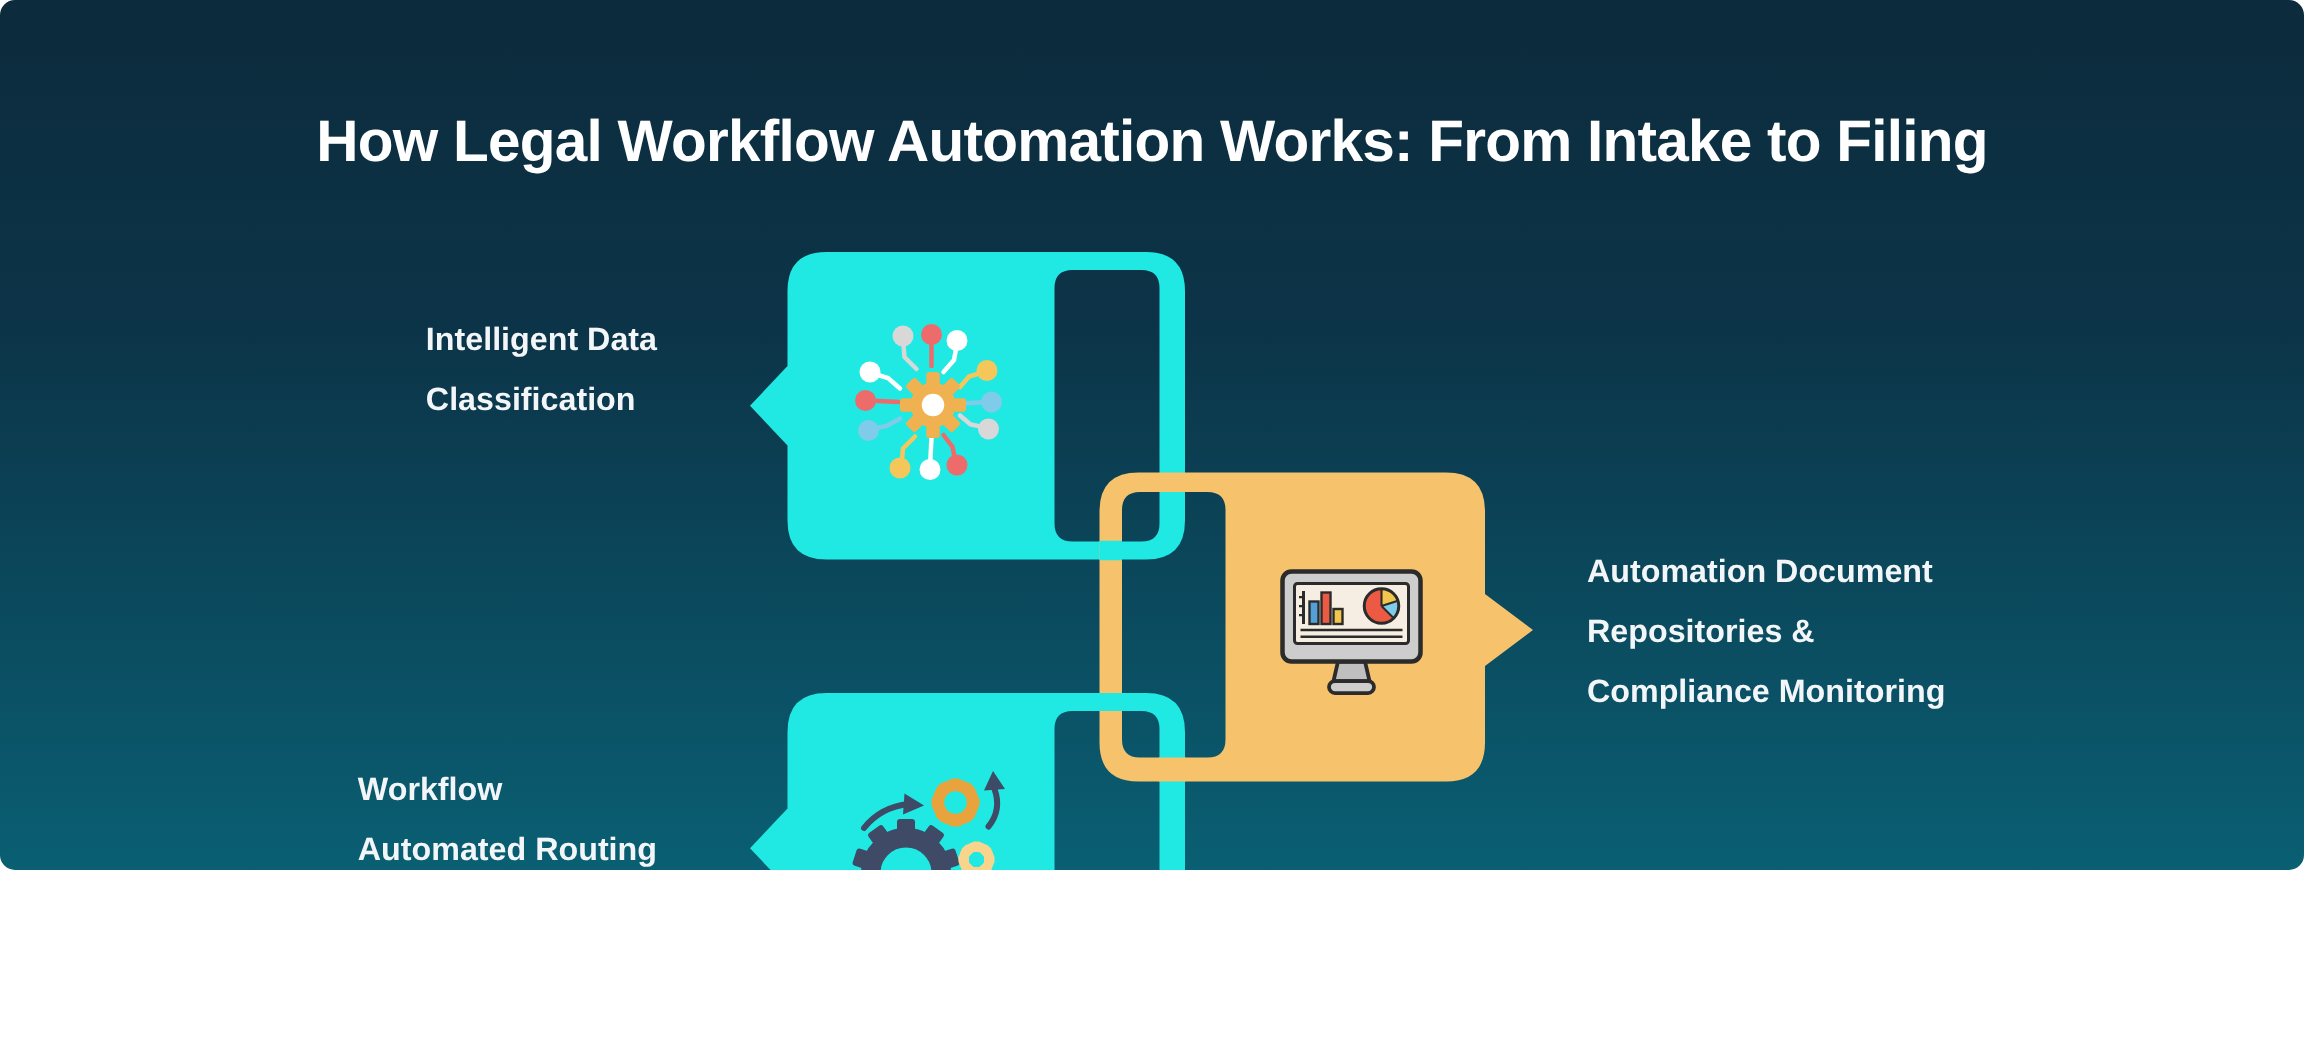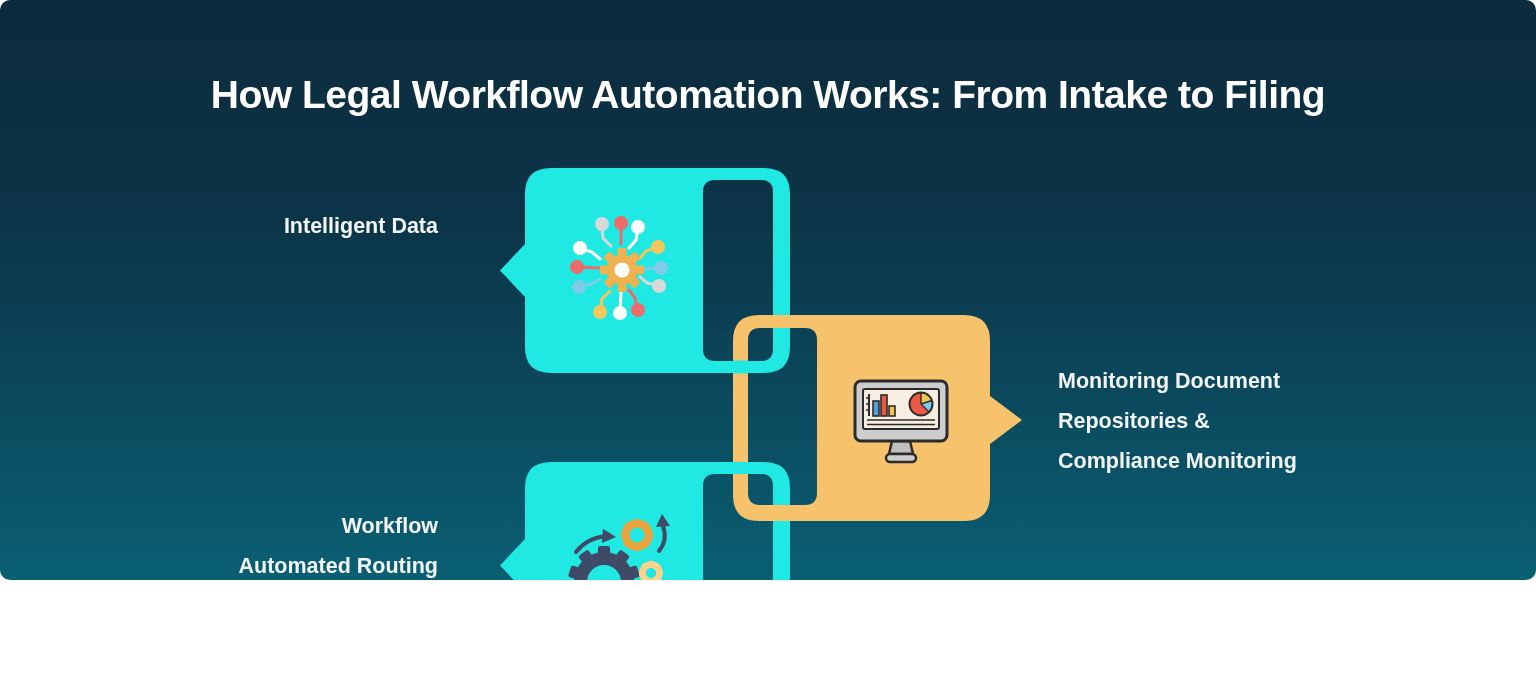--- a/index.html
+++ b/index.html
@@ -23,21 +23,21 @@
   }
   .diagram{position:absolute;top:0;left:0;width:1536px;height:699px;}
   .step-label{
     position:absolute;
     color:#f3f6f8;
     font-size:21.5px;
     font-weight:700;
     line-height:40px;
     white-space:nowrap;
   }
-  .step-label.align-right{text-align:right;}
+  .step-label.align-right{}
   .step-label.align-left{text-align:left;}
   #label-step-1{top:206px;right:1098px;}
   #label-step-2{top:361px;left:1058px;}
   #label-step-3{top:506px;right:1098px;}
 </style>
 </head>
 <body>
 
 <div class="canvas">
 
@@ -155,24 +155,25 @@
       </g>
       <path d="M576,552 Q587,538 606,536" fill="none" stroke="#3e4a66" stroke-width="4" stroke-linecap="round"></path>
       <path d="M603,529 L616,537 L602,543 Z" fill="#3e4a66"></path>
       <path d="M659,551 Q668,540 663,526" fill="none" stroke="#3e4a66" stroke-width="4" stroke-linecap="round"></path>
       <path d="M656,527 L662,514 L670,526 Z" fill="#3e4a66"></path>
     </g>
   </svg>
 
   <div class="step-label align-right" id="label-step-1">
     <div>Intelligent Data</div>
+    <div>Classification</div>
   </div>
 
   <div class="step-label align-left" id="label-step-2">
-    <div>Monitoring Document</div>
+    <div>Automation Document</div>
     <div>Repositories &amp;</div>
     <div>Compliance Monitoring</div>
   </div>
 
   <div class="step-label align-right" id="label-step-3">
     <div>Workflow</div>
     <div>Automated Routing</div>
   </div>
 
 </div>

